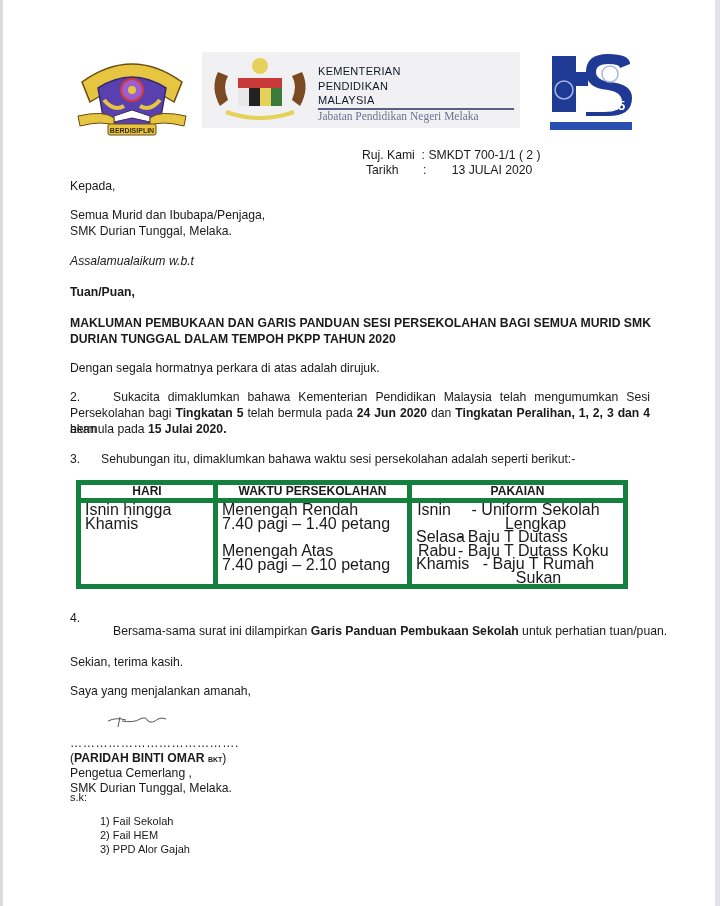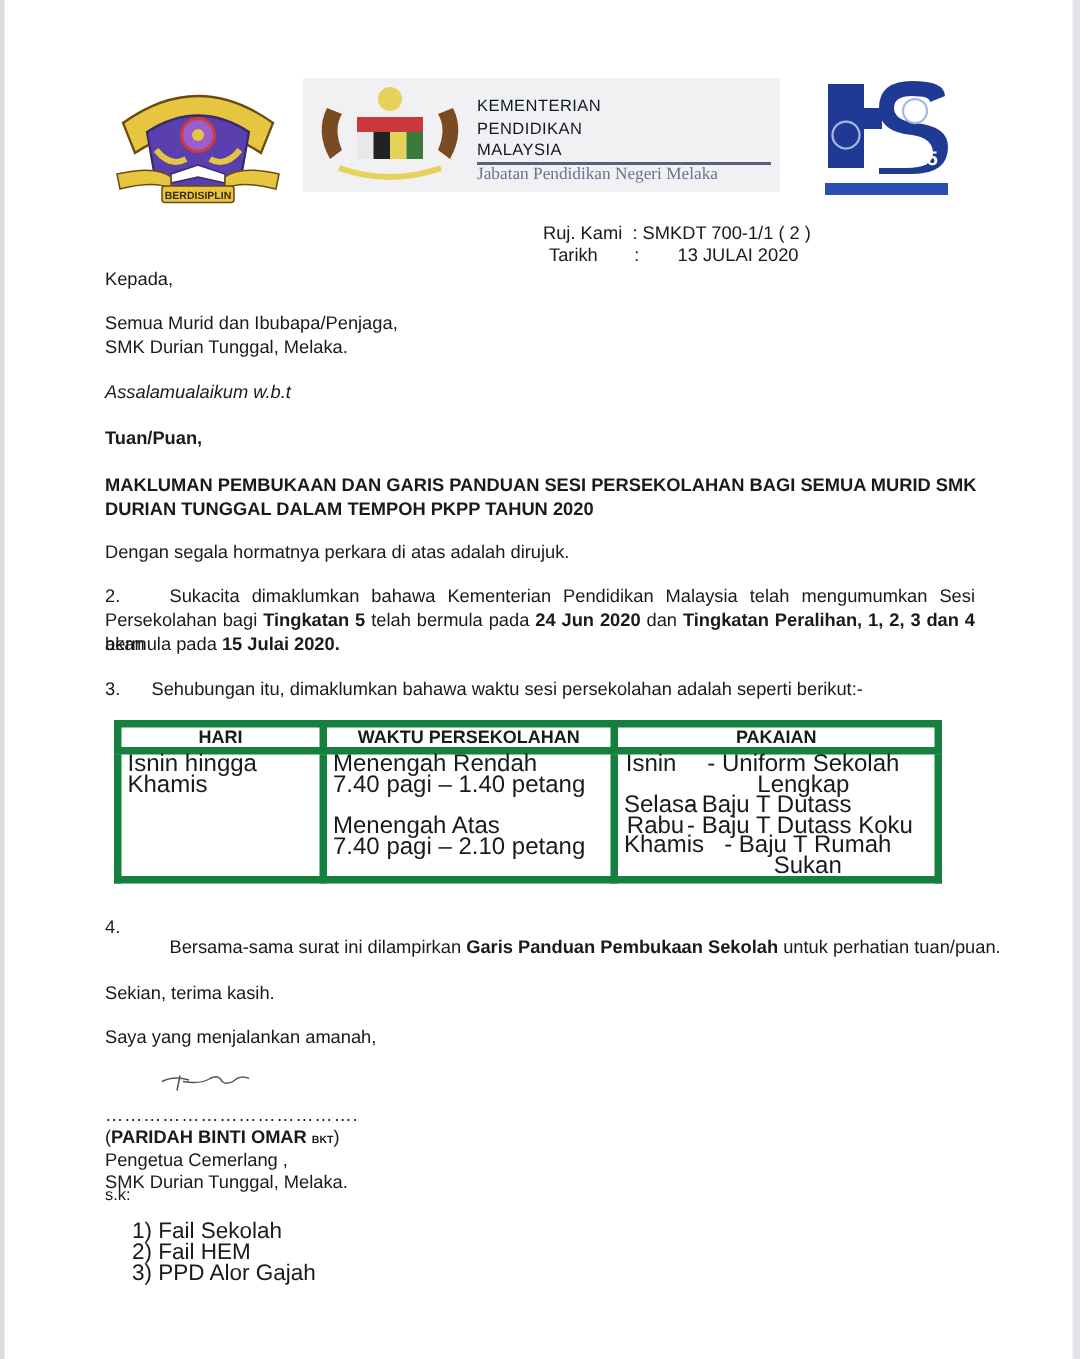--- a/index.html
+++ b/index.html
@@ -172,17 +172,17 @@
 <div class="abs t" style="left:70px;top:750px">
   <span>(</span><b>PARIDAH BINTI OMAR</b>
   <b style="font-size:7px">BKT</b><span>)</span>
 </div>
 <div class="abs t" style="left:70px;top:765px">Pengetua Cemerlang ,</div>
 <div class="abs t" style="left:70px;top:780px">SMK Durian Tunggal, Melaka.</div>
 
 <div class="abs" style="left:70px;top:790px;font-size:11px;line-height:14px">
   <span>s.k:</span>
 </div>
-<div class="abs" style="left:88px;top:814px;font-size:15px;line-height:14px">
+<div class="abs" style="left:100px;top:814px;font-size:11px;line-height:14px">
   <div>1)  Fail Sekolah</div>
   <div style="padding-left:0">2)  Fail HEM</div>
   <div>3)  PPD Alor Gajah</div>
 </div>
 
 </body></html>

